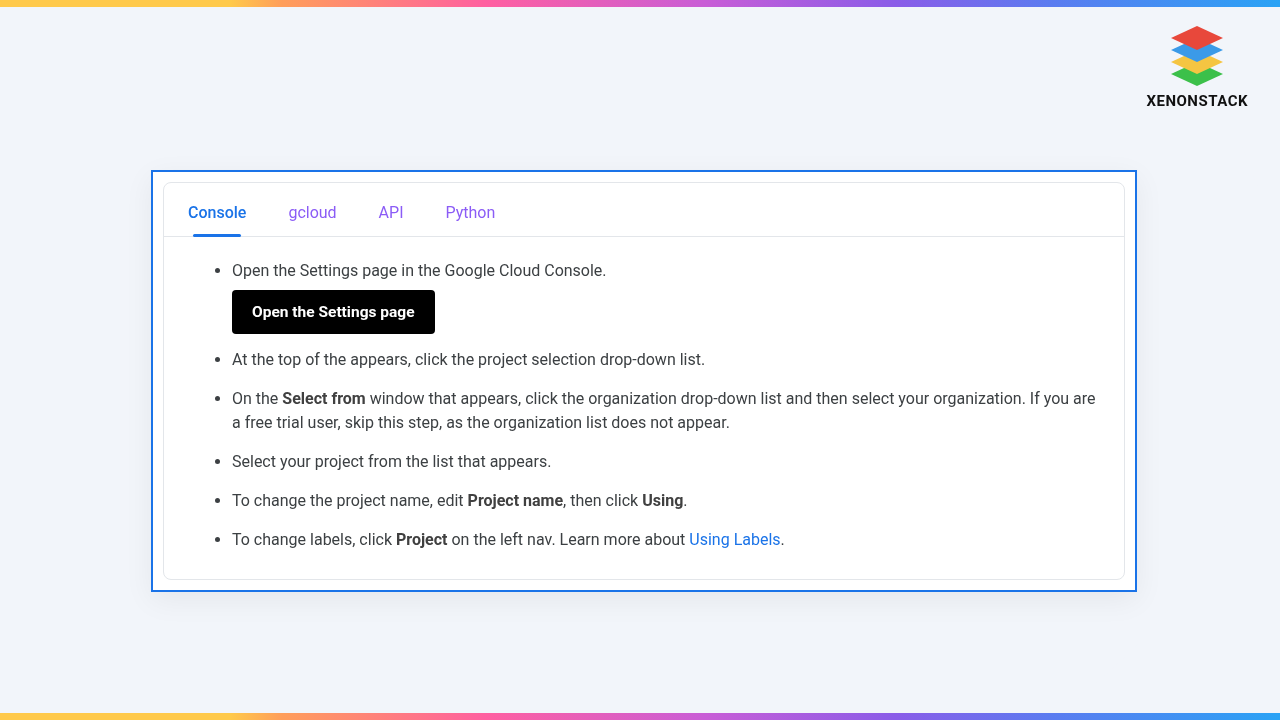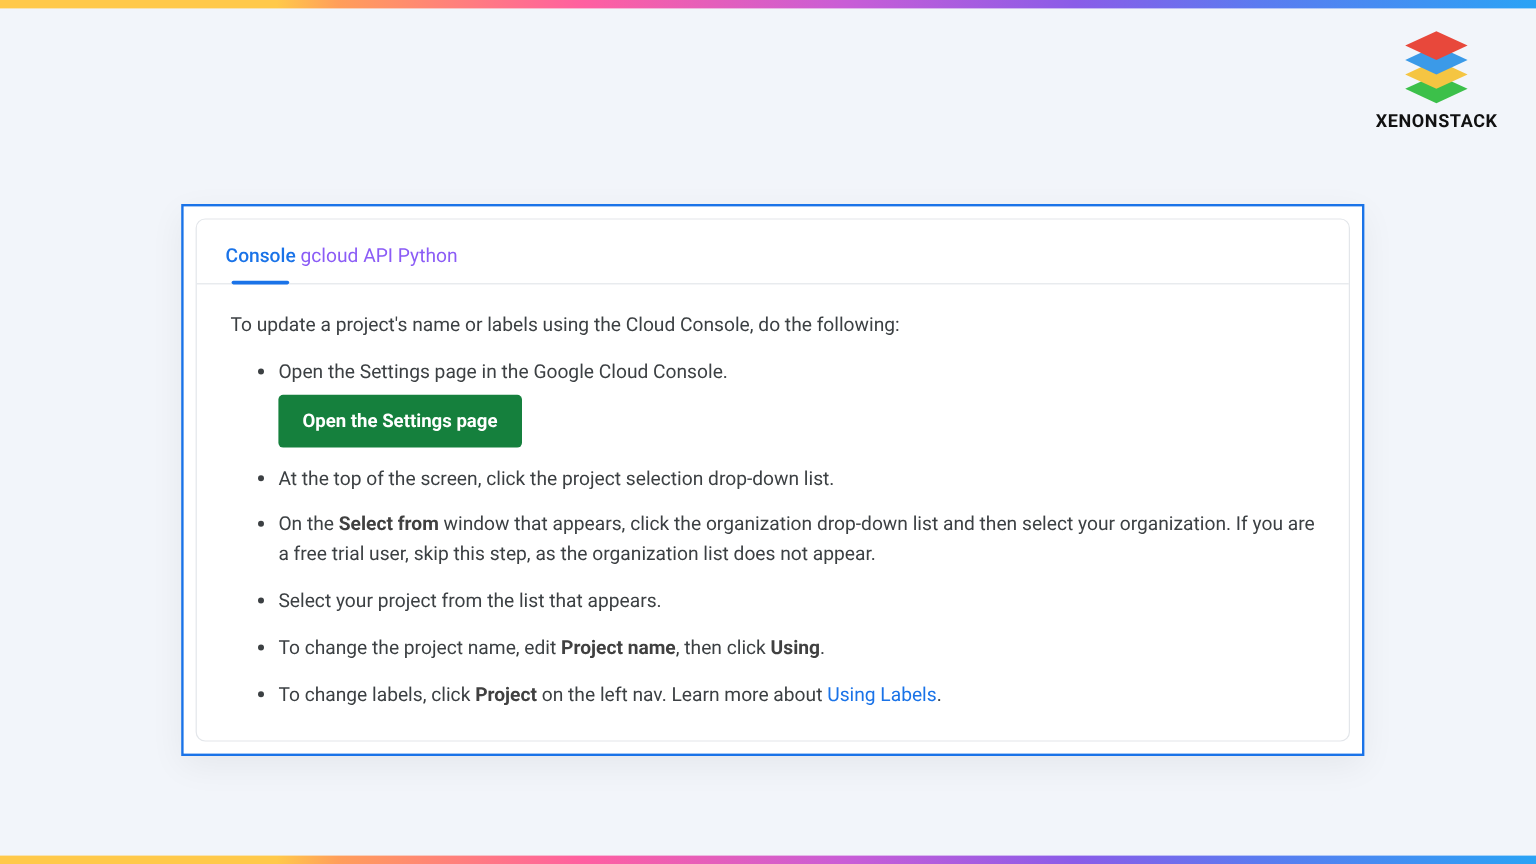--- a/index.html
+++ b/index.html
@@ -63,20 +63,21 @@
   }
   .card-inner {
     margin: 10px;
     border: 1px solid #e3e6ea;
     border-radius: 8px;
     background: #fff;
   }
 
   .tabs {
     display: flex;
+    gap: 38px;
     padding: 14px 22px 0 22px;
     border-bottom: 1px solid #e3e6ea;
   }
   .tab {
     padding: 6px 2px 14px 2px;
     font-size: 16px;
     color: #8b5cf6;
     cursor: pointer;
     position: relative;
   }
@@ -101,21 +102,21 @@
     line-height: 1.55;
   }
   .intro { margin-bottom: 14px; }
   ul.steps { list-style: disc; padding-left: 40px; }
   ul.steps > li { margin-bottom: 14px; }
   ul.steps > li:last-child { margin-bottom: 0; }
 
   .btn {
     display: inline-block;
     margin-top: 6px;
-    background: #15803d;
+    background: #000000;
     color: #fff;
     font-weight: 700;
     font-size: 15.5px;
     padding: 10px 20px;
     border-radius: 4px;
     cursor: pointer;
   }
 
   .b { font-weight: 700; color: #404040; }
   .link { color: #1a73e8; cursor: pointer; }
@@ -145,29 +146,28 @@
   <div class="card-inner">
 
     <div class="tabs">
       <div class="tab active"><span>Console</span></div>
       <div class="tab"><span>gcloud</span></div>
       <div class="tab"><span>API</span></div>
       <div class="tab"><span>Python</span></div>
     </div>
 
     <div class="content">
-      <p class="intro">To update a project's name or labels using the Cloud Console, do the following:</p>
 
       <ul class="steps">
         <li>
           <span>Open the Settings page in the Google Cloud Console.</span><br>
           <span class="btn">Open the Settings page</span>
         </li>
         <li>
-          <span>At the top of the screen, click the project selection drop-down list.</span>
+          <span>At the top of the appears, click the project selection drop-down list.</span>
         </li>
         <li>
           <span>On the </span><span class="b">Select from</span><span> window that appears, click the organization drop-down list and then select your organization. If you are a free trial user, skip this step, as the organization list does not appear.</span>
         </li>
         <li>
           <span>Select your project from the list that appears.</span>
         </li>
         <li>
           <span>To change the project name, edit </span><span class="b">Project name</span><span>, then click </span><span class="b">Using</span><span>.</span>
         </li>

